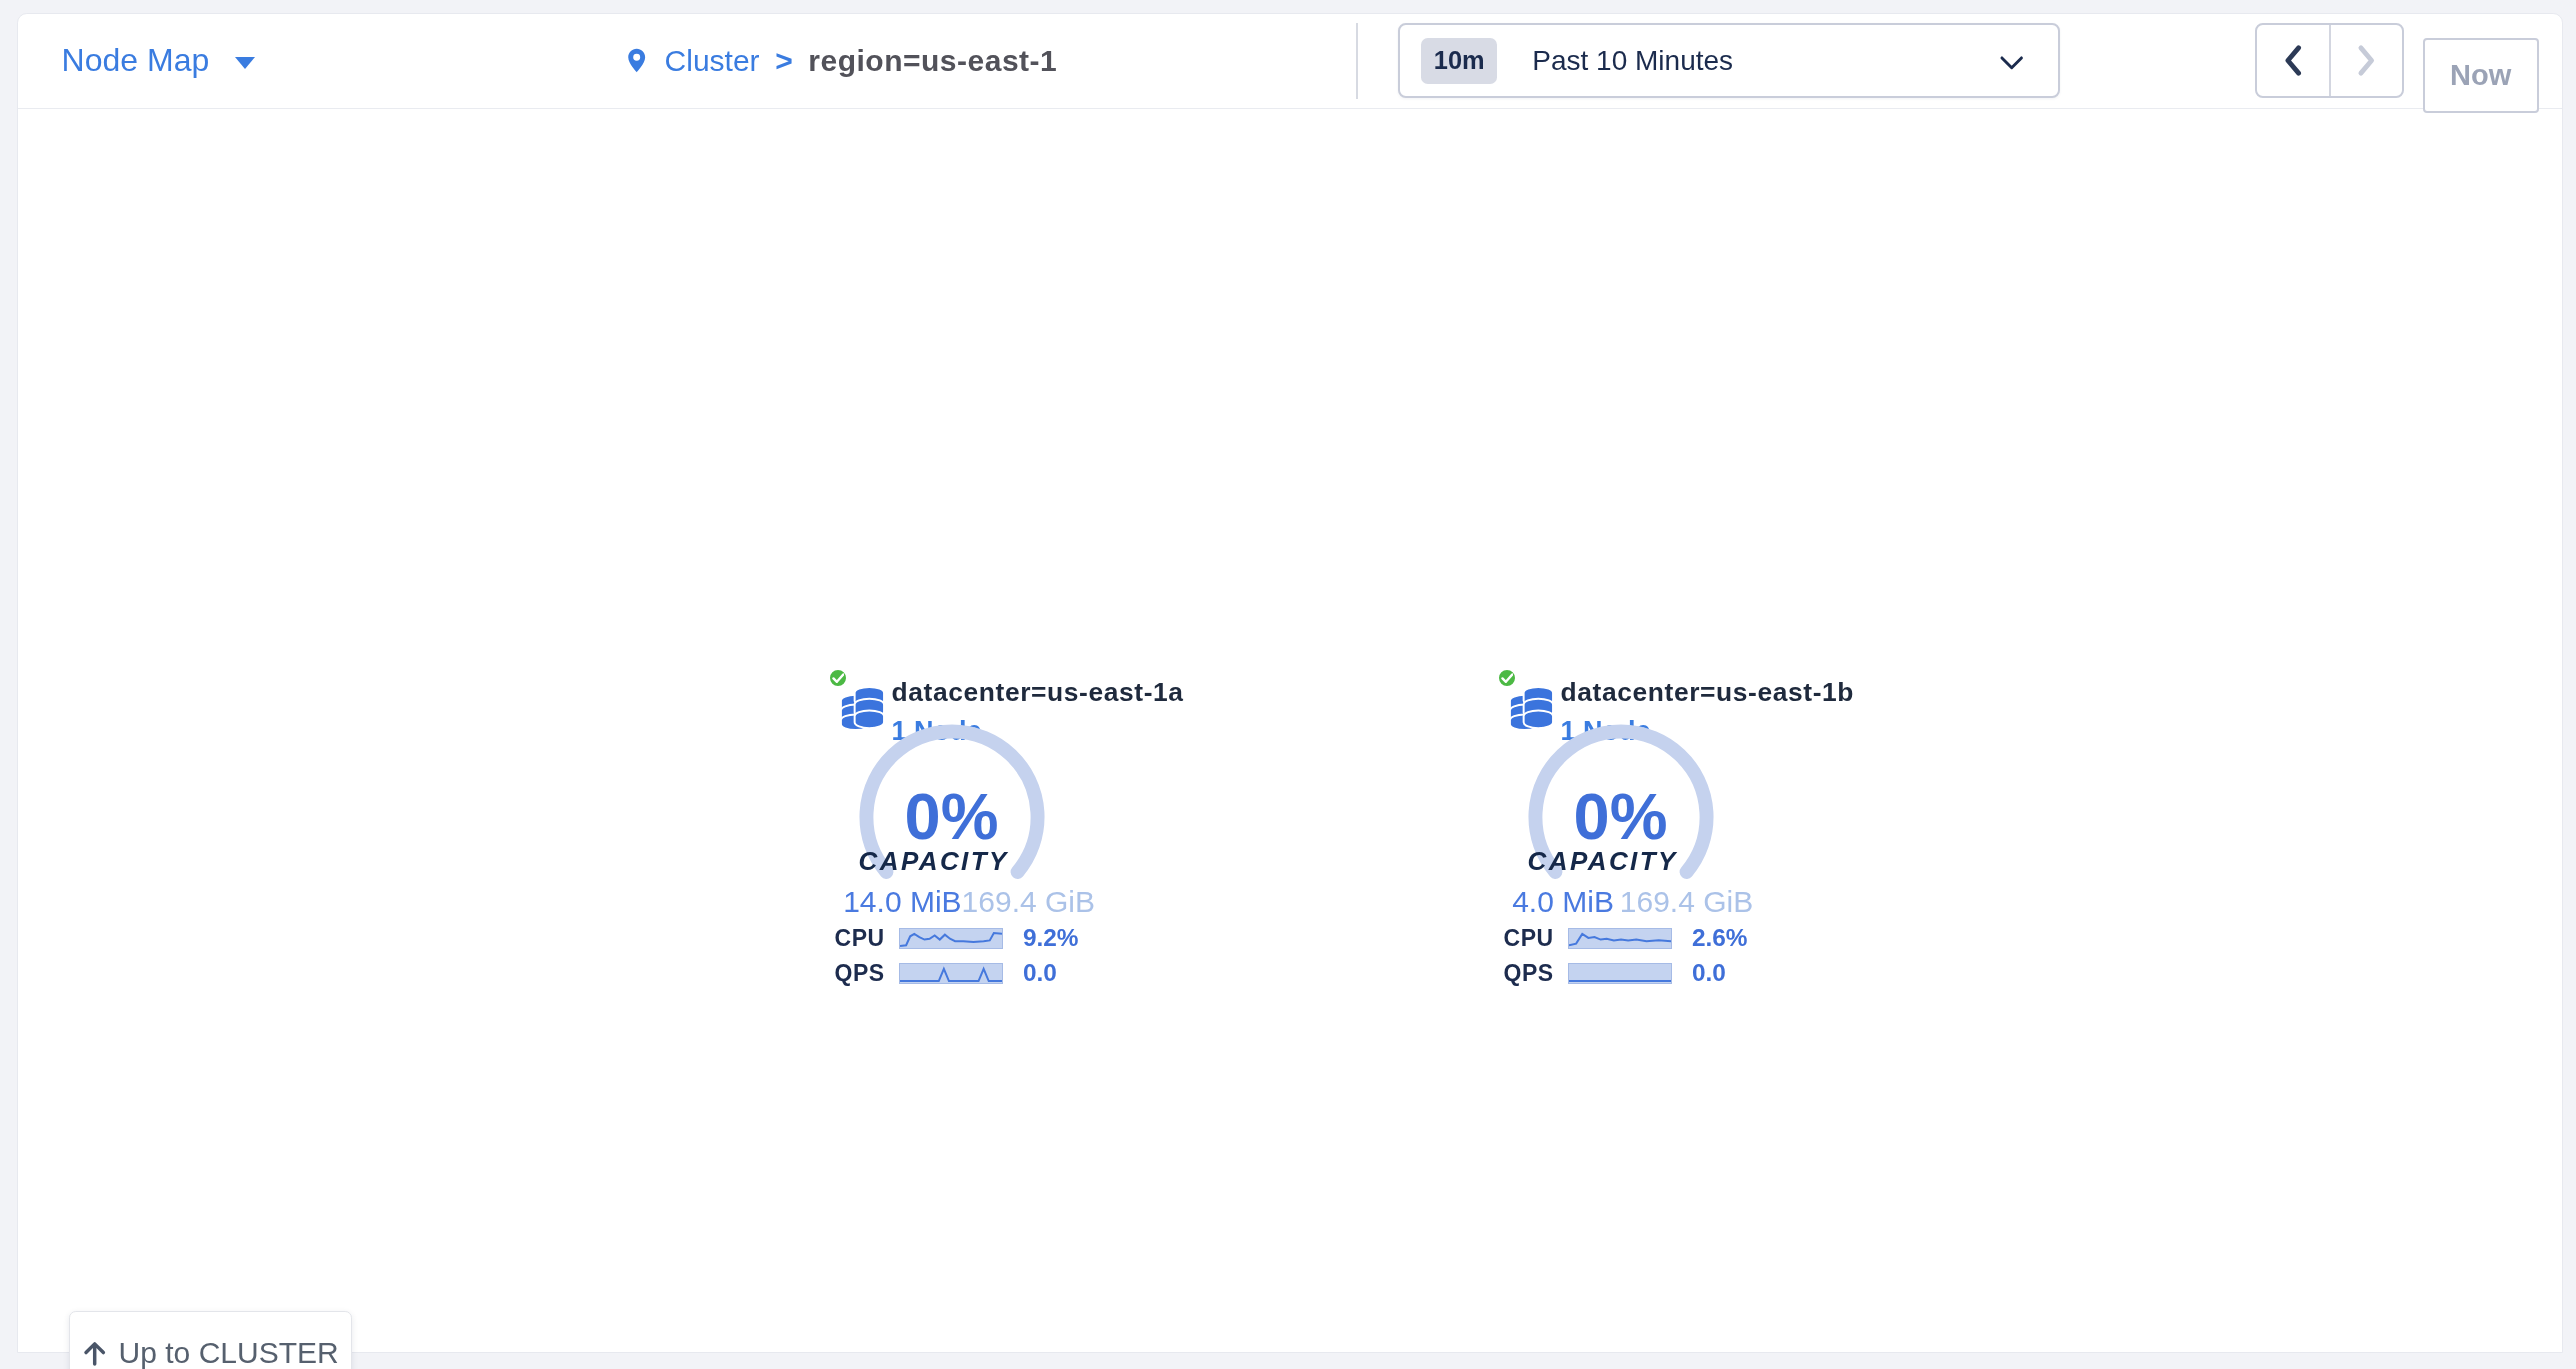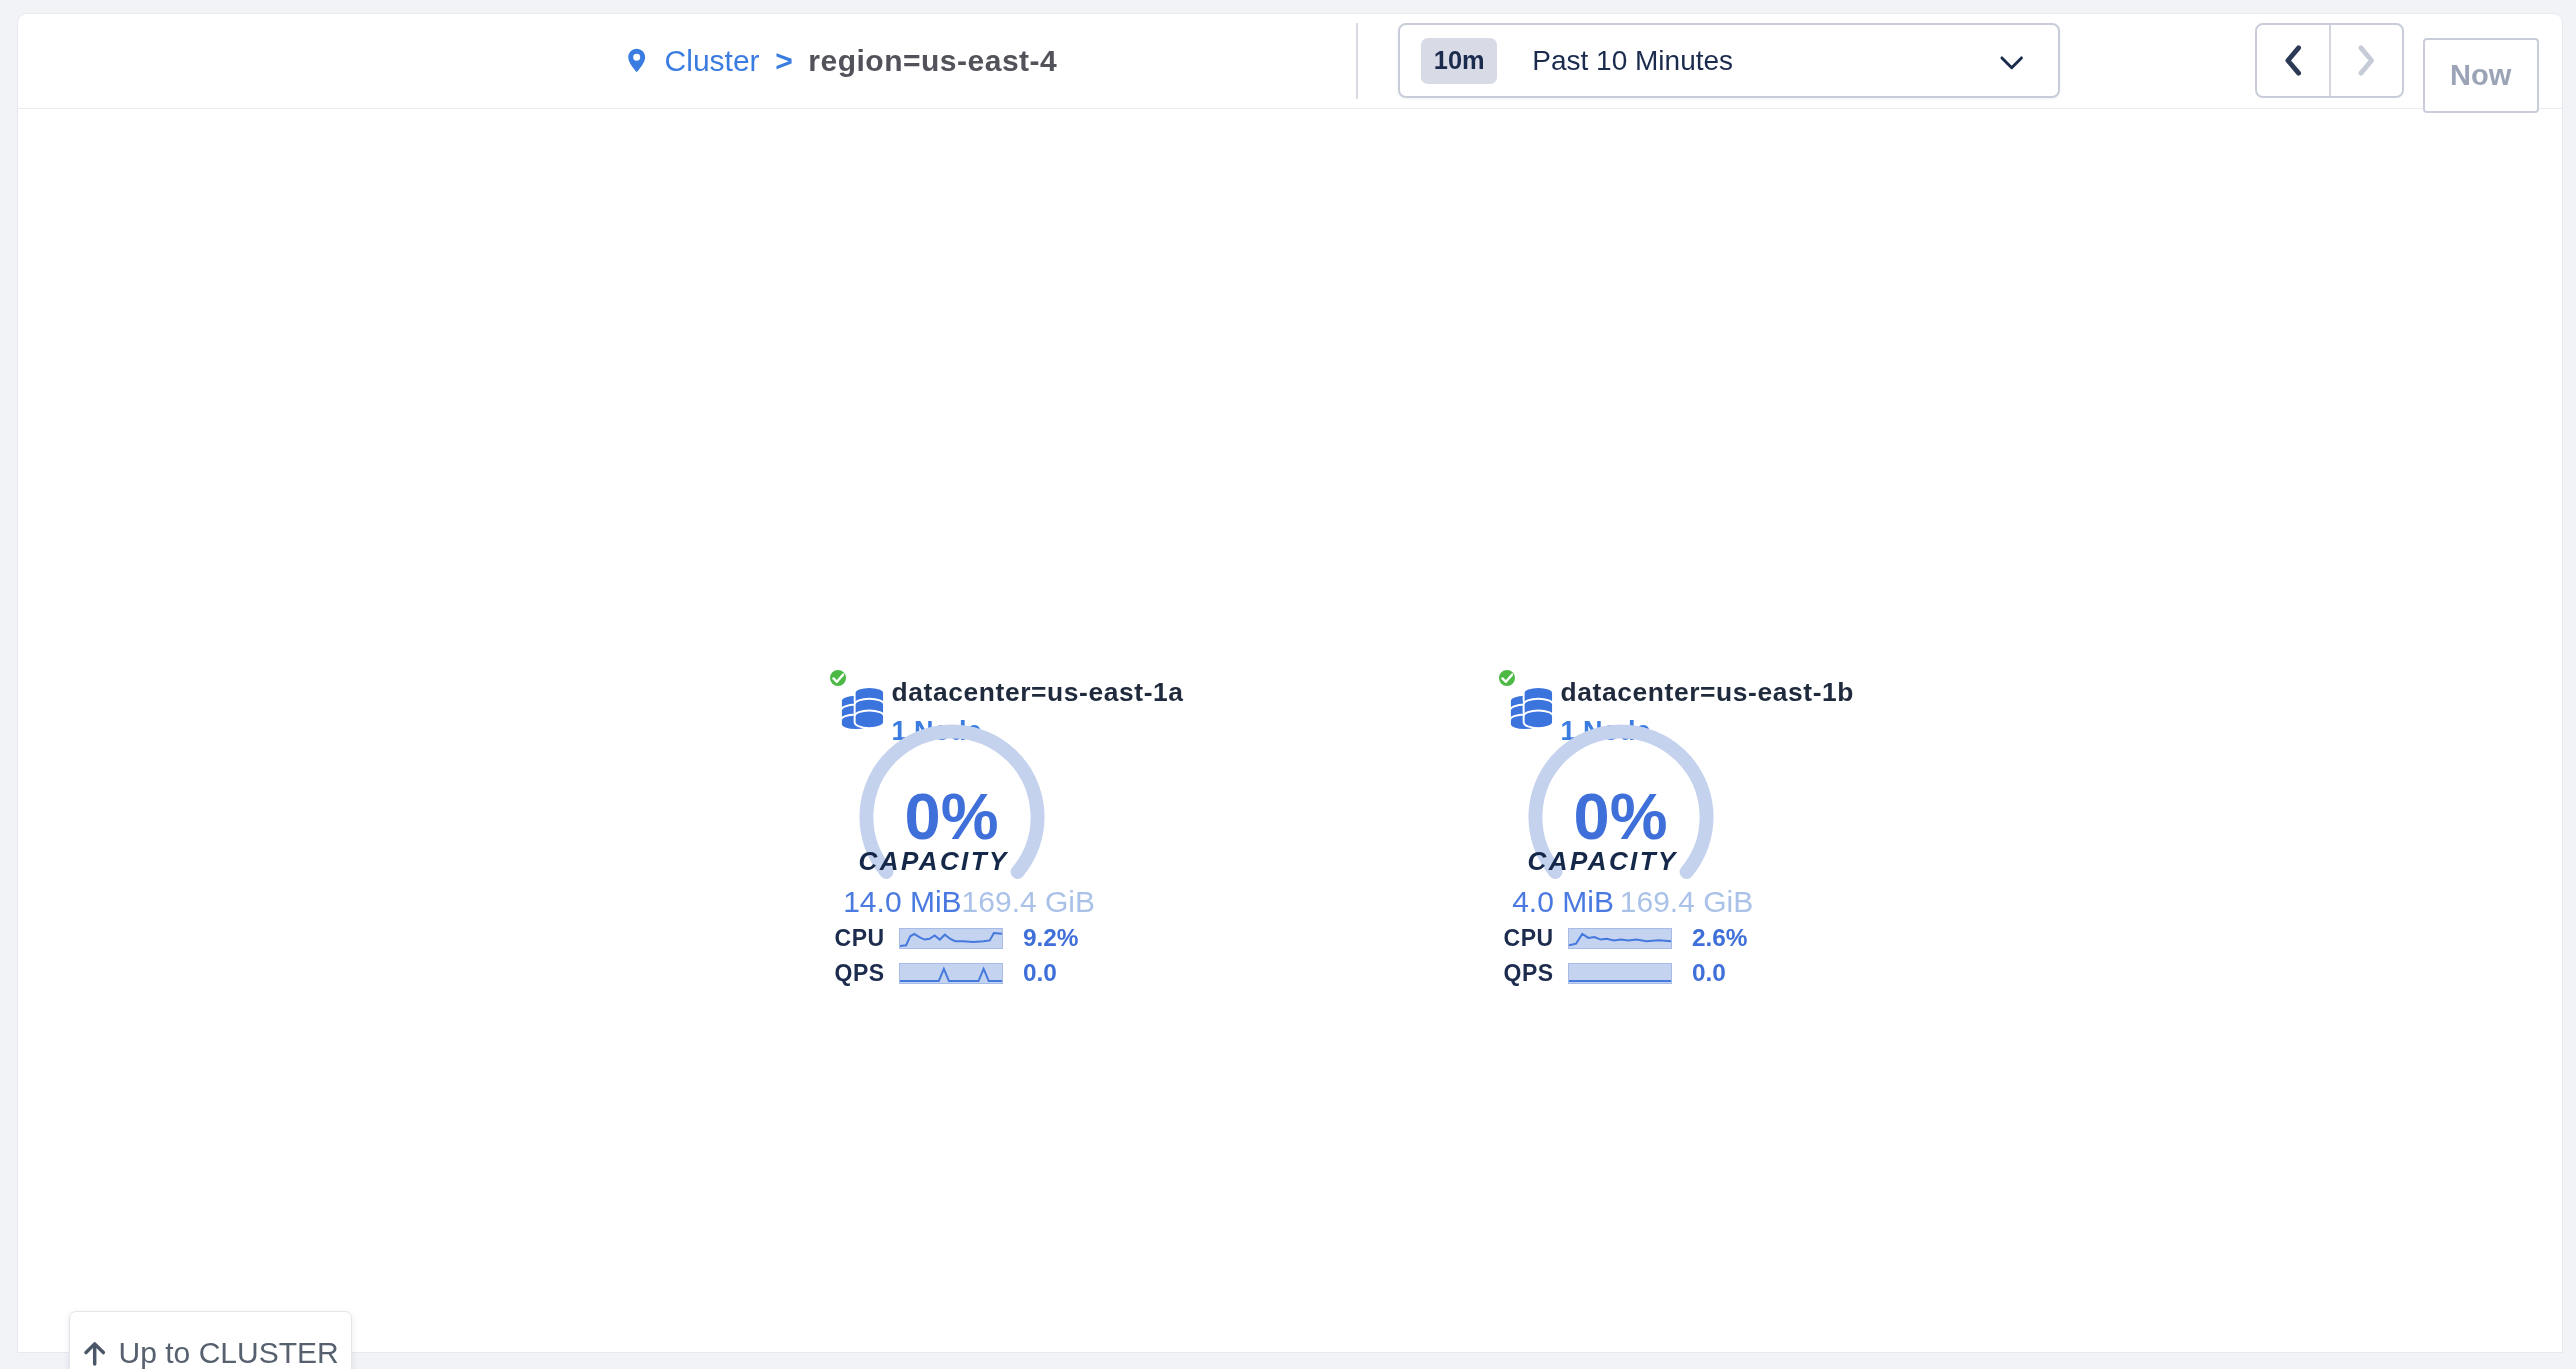--- a/index.html
+++ b/index.html
@@ -111,28 +111,32 @@
     font-size:30px; color:#56606e; cursor:pointer;
   }
 </style>
 </head>
 <body>
 
 <div class="panel">
 
   <div class="header">
 
+    <div class="view-select">
+      <span class="label">Node Map</span>
+      <span class="caret-down"></span>
+    </div>
 
     <div class="breadcrumb">
       <svg width="25.4" height="35" viewBox="0 0 24 24">
         <path d="M12 1C7.6 1 4 4.6 4 9c0 6 8 14 8 14s8-8 8-14c0-4.4-3.6-8-8-8zm0 11.3a3.3 3.3 0 1 1 0-6.6 3.3 3.3 0 0 1 0 6.6z" fill="#3a7ce0"></path>
       </svg>
       <span class="root">Cluster</span>
       <span class="sep">&gt;</span>
-      <span class="current">region=us-east-4</span>
+      <span class="current">region=us-east-1</span>
     </div>
 
     <div class="header-divider"></div>
 
     <div class="time-select">
       <span class="time-badge">10m</span>
       <span class="time-label">Past 10 Minutes</span>
       <svg class="time-chevron" width="25.4" height="15.6" viewBox="0 0 26 16">
         <polyline points="3,3 13,13 23,3" fill="none" stroke="#1b2b4d" stroke-width="3" stroke-linecap="round" stroke-linejoin="round"></polyline>
       </svg>

